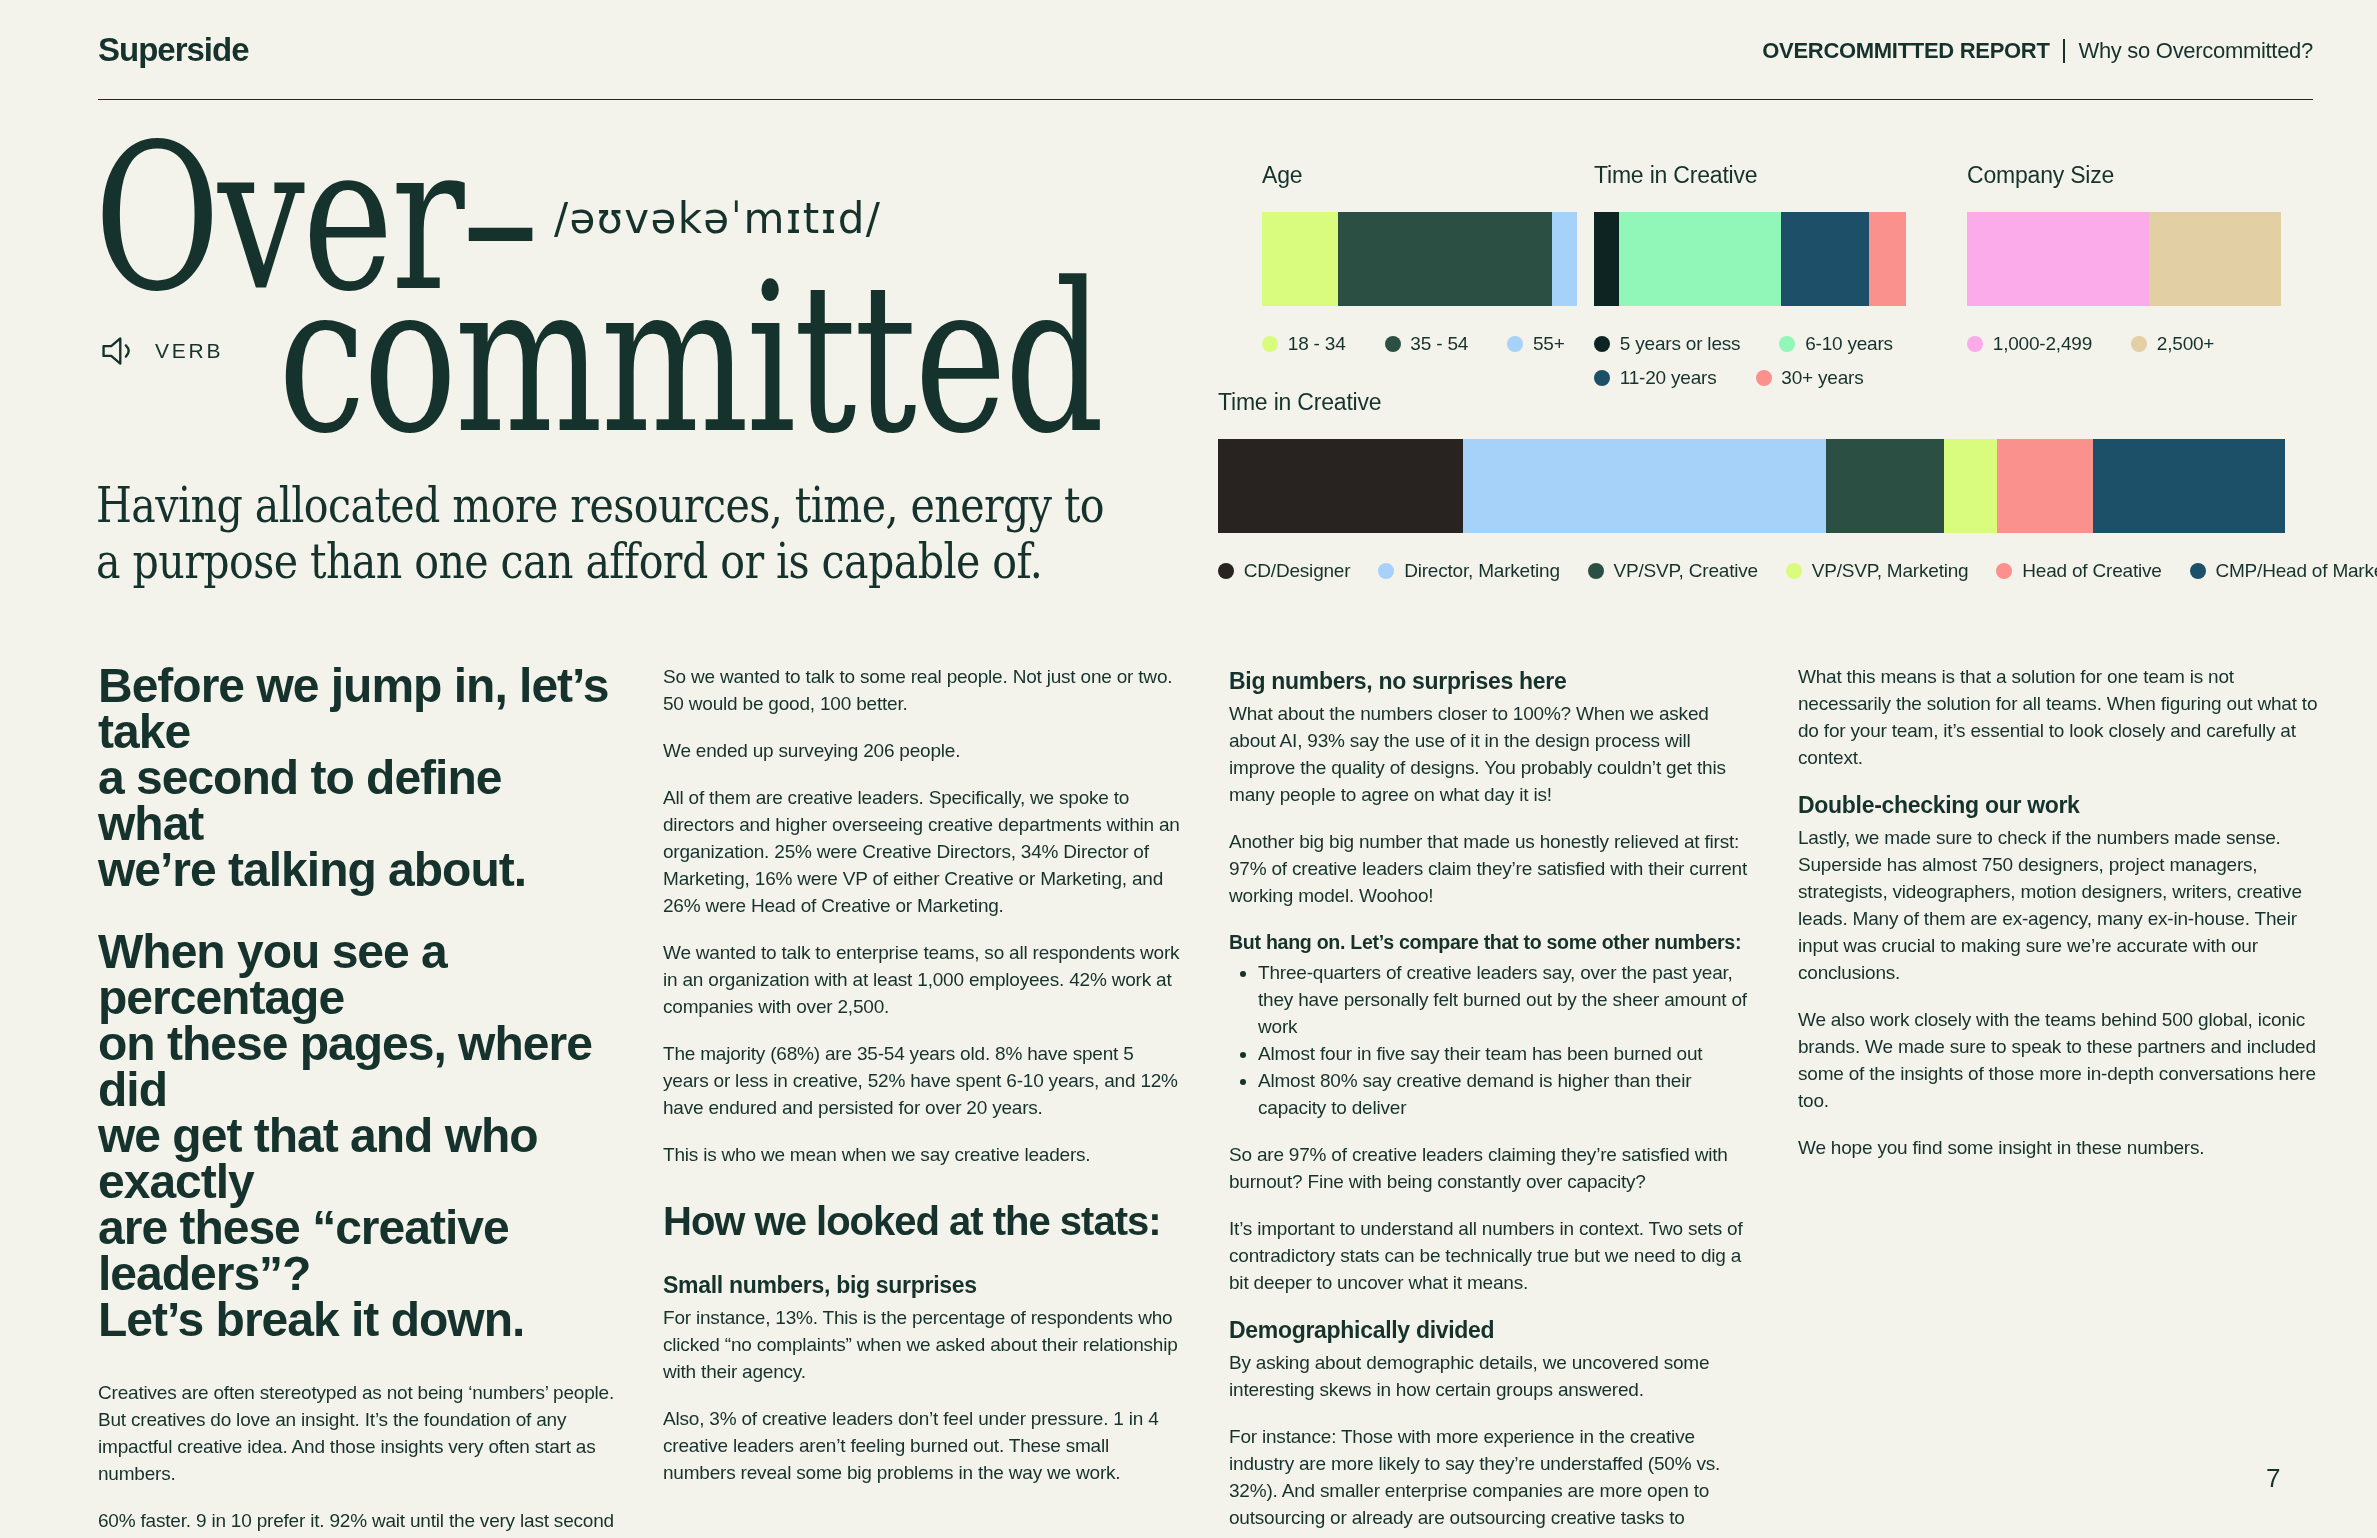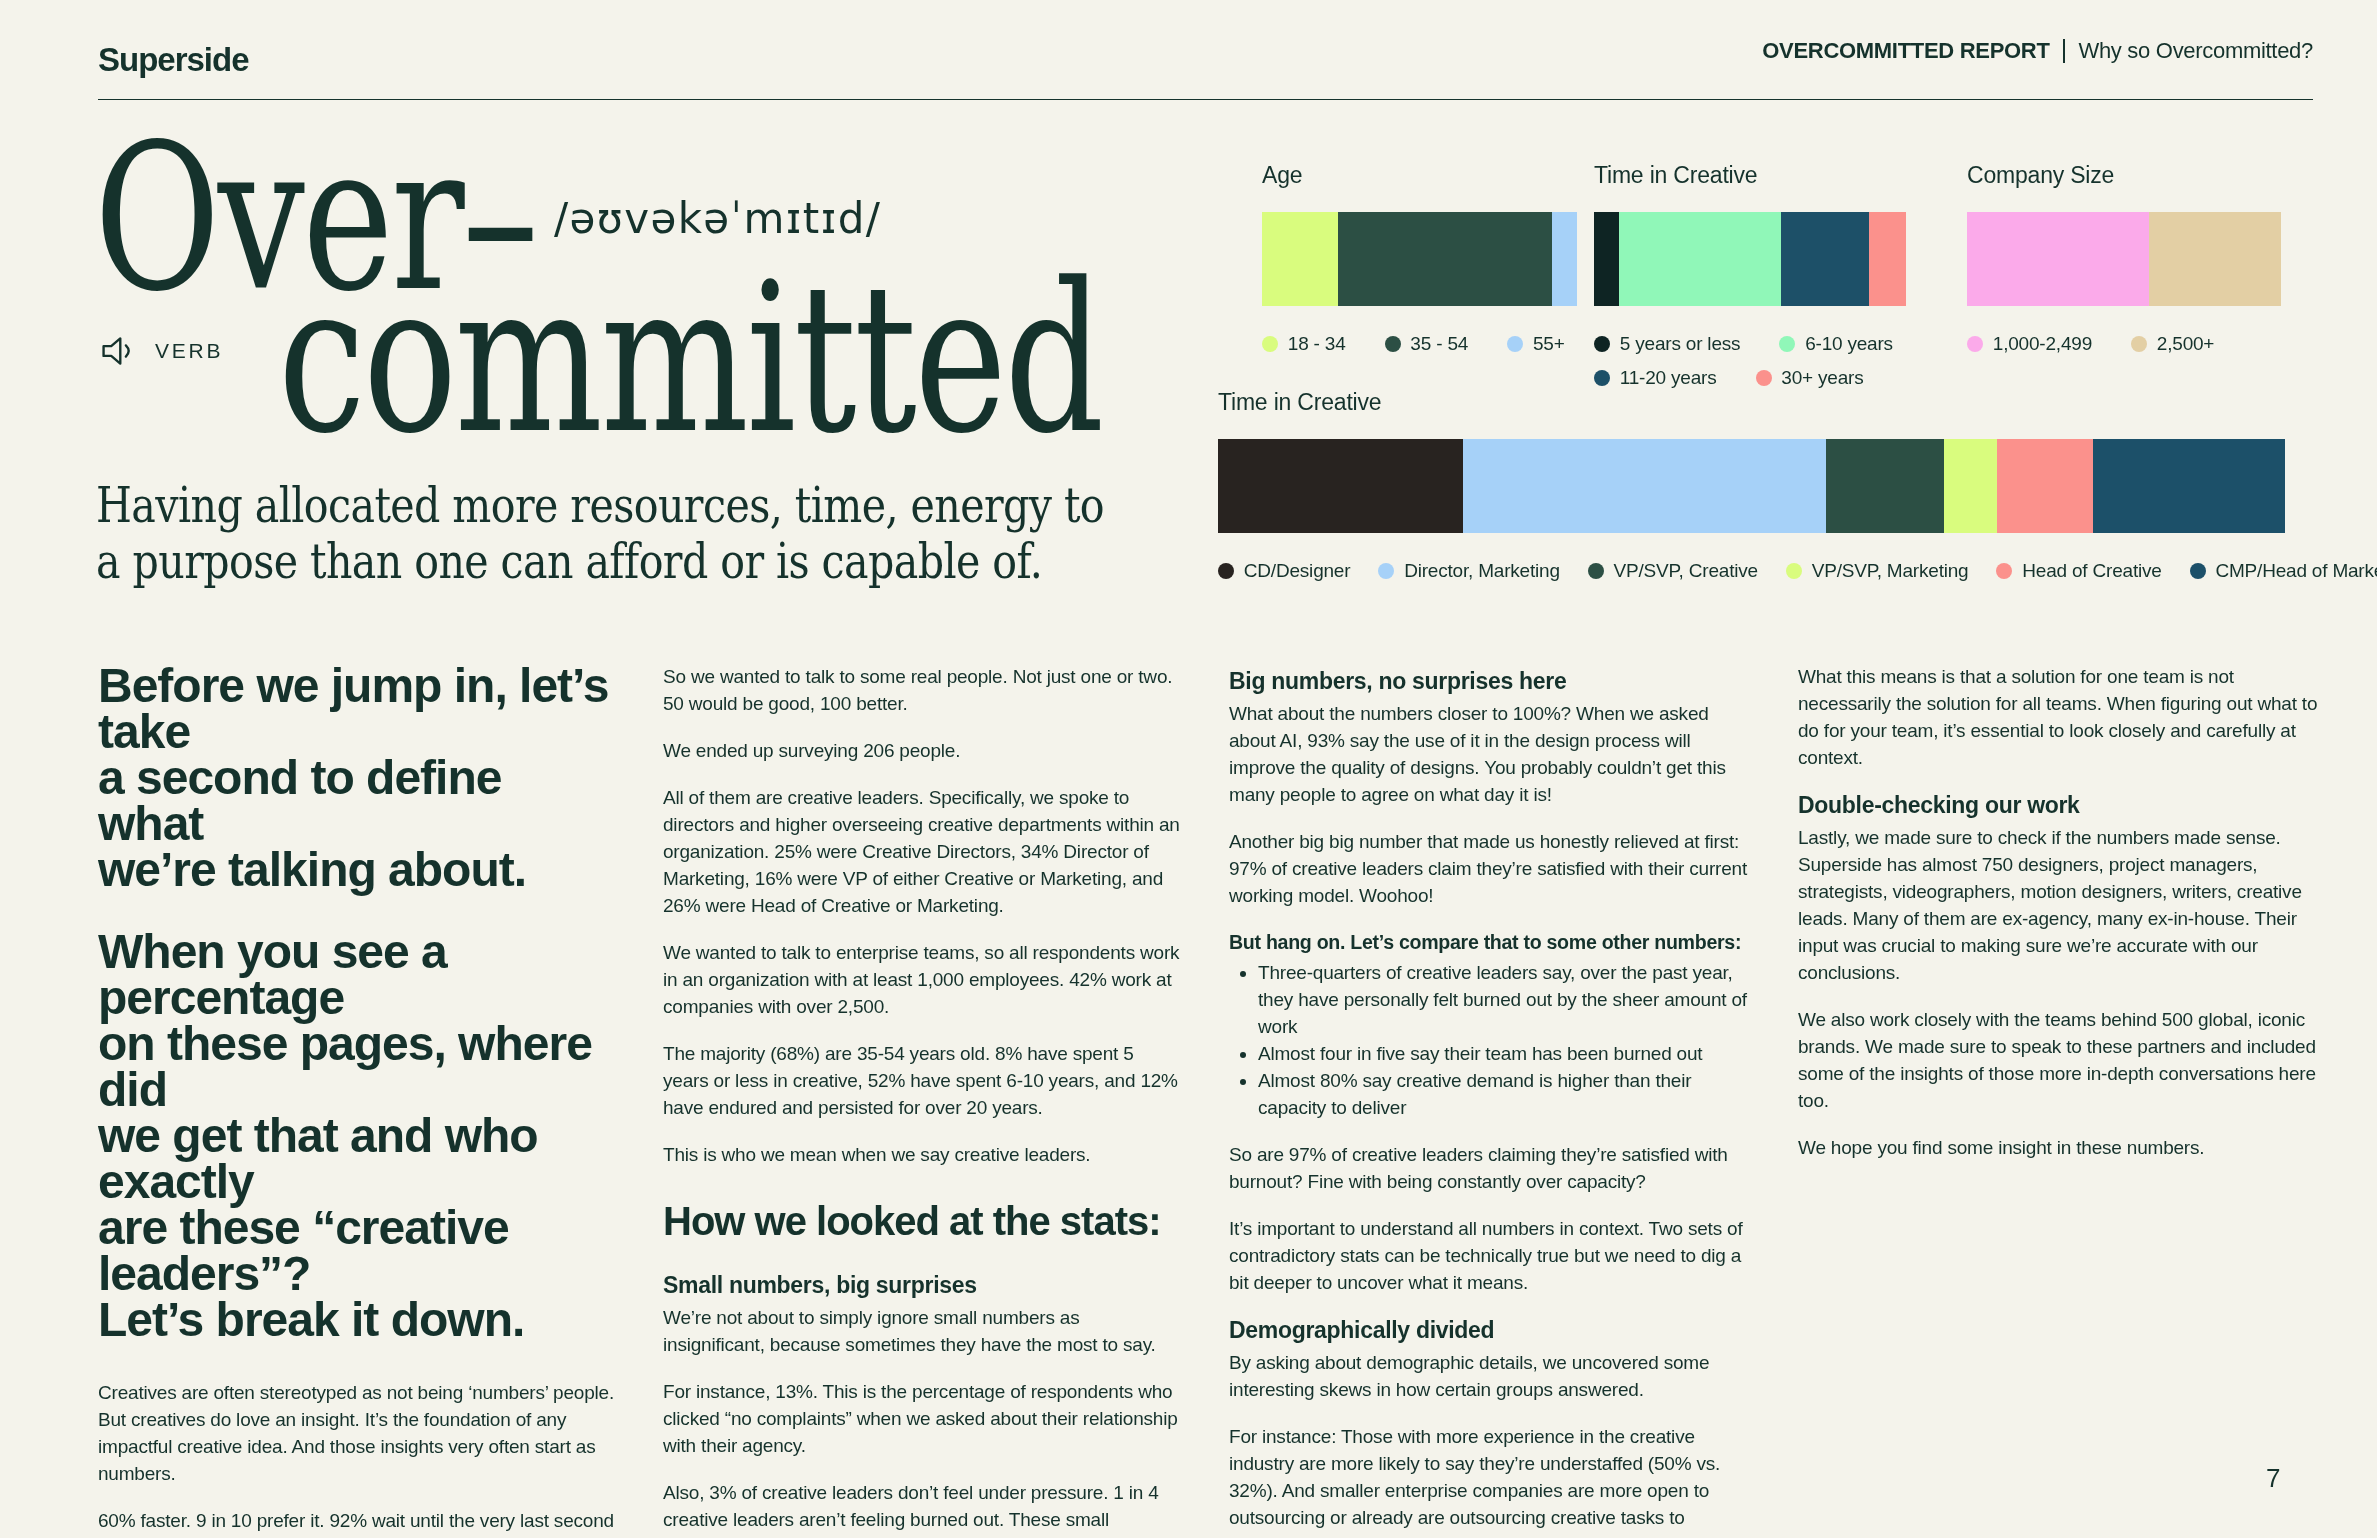--- a/index.html
+++ b/index.html
@@ -7,21 +7,21 @@
   .page{
     position:relative;
     width:2377px;height:1538px;
     background:#F4F3EB;
     color:#15322C;
     font-family:"Liberation Sans",sans-serif;
     overflow:hidden;
   }
   
   .logo{
-    position:absolute;left:98px;top:41px;
+    position:absolute;left:98px;top:31px;
     font-size:33px;font-weight:bold;letter-spacing:-1px;
   }
   .masthead{
     position:absolute;right:64px;top:36px;
     font-size:22px;display:flex;align-items:center;gap:11.2px;
   }
   .masthead .report-label{font-weight:bold;letter-spacing:-0.3px;}
   .masthead .divider{font-weight:300;font-size:25px;transform:translateY(-1.4px);}
   .masthead .report-question{font-weight:normal;letter-spacing:-0.3px;}
   .rule{position:absolute;left:98px;right:64px;top:99px;border-top:1.4px solid #15322C;}
@@ -263,21 +263,20 @@
     </div>
   <div class="col col-1">
       <div class="para">So we wanted to talk to some real people. Not just one or two. 50 would be good, 100 better.</div>
       <div class="para">We ended up surveying 206 people.</div>
       <div class="para">All of them are creative leaders. Specifically, we spoke to directors and higher overseeing creative departments within an organization. 25% were Creative Directors, 34% Director of Marketing, 16% were VP of either Creative or Marketing, and 26% were Head of Creative or Marketing.</div>
       <div class="para">We wanted to talk to enterprise teams, so all respondents work in an organization with at least 1,000 employees. 42% work at companies with over 2,500.</div>
       <div class="para">The majority (68%) are 35-54 years old. 8% have spent 5 years or less in creative, 52% have spent 6-10 years, and 12% have endured and persisted for over 20 years.</div>
       <div class="para">This is who we mean when we say creative leaders.</div>
       <div class="heading">How we looked at the stats:</div>
       <div class="subhead">Small numbers, big surprises</div>
-      <div class="para">We’re not about to simply ignore small numbers as insignificant, because sometimes they have the most to say.</div>
       <div class="para">For instance, 13%. This is the percentage of respondents who clicked “no complaints” when we asked about their relationship with their agency.</div>
       <div class="para">Also, 3% of creative leaders don’t feel under pressure. 1 in 4 creative leaders aren’t feeling burned out. These small numbers reveal some big problems in the way we work.</div>
     </div>
   <div class="col col-2">
       <div class="subhead">Big numbers, no surprises here</div>
       <div class="para">What about the numbers closer to 100%? When we asked about AI, 93% say the use of it in the design process will improve the quality of designs. You probably couldn’t get this many people to agree on what day it is!</div>
       <div class="para">Another big big number that made us honestly relieved at first: 97% of creative leaders claim they’re satisfied with their current working model. Woohoo!</div>
       <div class="leadbold">But hang on. Let’s compare that to some other numbers:</div>
       <ul class="bullets">
         <li>Three-quarters of creative leaders say, over the past year, they have personally felt burned out by the sheer amount of work</li>

